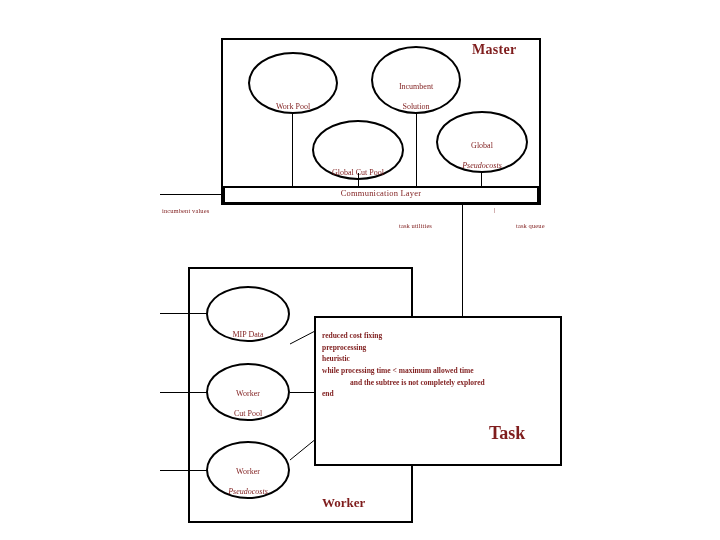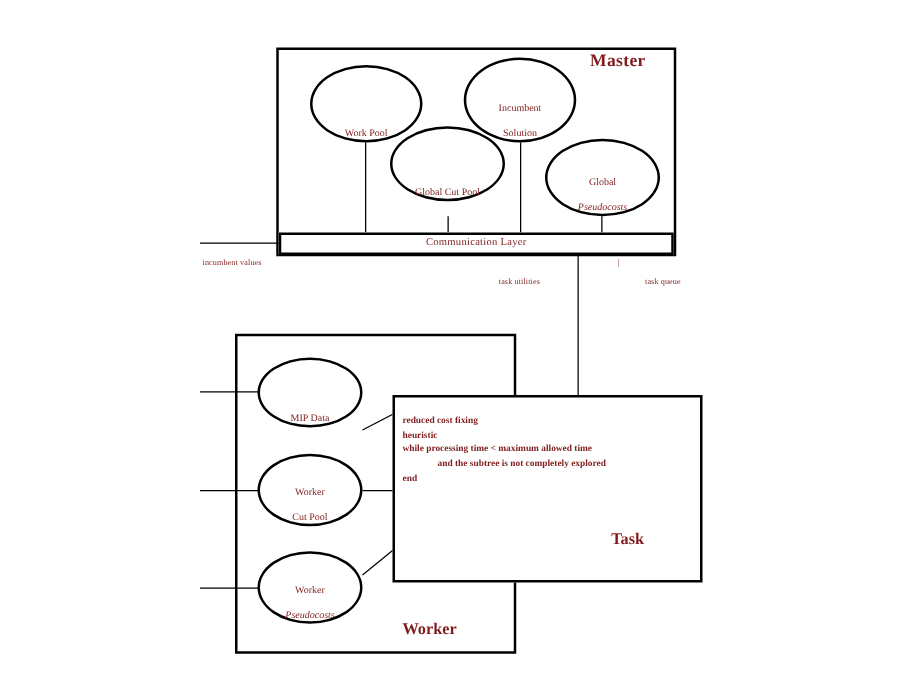--- a/index.html
+++ b/index.html
@@ -79,21 +79,21 @@
     left: 248px; top: 52px;
     width: 90px; height: 62px;
     font-size: 8px;
   }
   #ellipse-incumbent {
     left: 371px; top: 46px;
     width: 90px; height: 68px;
     font-size: 8px;
   }
   #ellipse-global-cut-pool {
-    left: 312px; top: 101px;
+    left: 312px; top: 120px;
     width: 92px; height: 60px;
     font-size: 8px;
   }
   #ellipse-global-pseudocosts {
     left: 436px; top: 111px;
     width: 92px; height: 62px;
     font-size: 8px;
   }
   .pseudo-italic { font-style: italic; }
 
@@ -131,21 +131,21 @@
   #task-box {
     left: 314px;
     top: 316px;
     width: 248px;
     height: 150px;
   }
   #task-label {
     position: absolute;
     left: 489px;
     top: 423px;
-    font-size: 13px;
+    font-size: 18px;
     font-weight: bold;
   }
   #task-code {
     position: absolute;
     left: 322px;
     top: 330px;
     width: 225px;
     font-size: 7.5px;
     line-height: 1.55;
     font-family: "Liberation Serif", "DejaVu Serif", serif;
@@ -274,20 +274,21 @@
   <div class="hline" id="line-cutpool-task"></div>
 
   <svg class="diag" style="left:286px; top:330px;" width="36" height="150">
     <line x1="4" y1="14" x2="31" y2="0" stroke="#000" stroke-width="1"></line>
     <line x1="4" y1="130" x2="31" y2="108" stroke="#000" stroke-width="1"></line>
   </svg>
 
   <div class="box" id="task-box"></div>
   <div id="task-code">
       <div>reduced cost fixing</div>
+      <div>preprocessing</div>
       <div>heuristic</div>
       <div>while processing time &lt; maximum allowed time</div>
       <div class="indent-1">and the subtree is not completely explored</div>
       <div>end</div>
     </div>
   <div id="task-label">Task</div>
 
 </div>
 
 </body></html>

